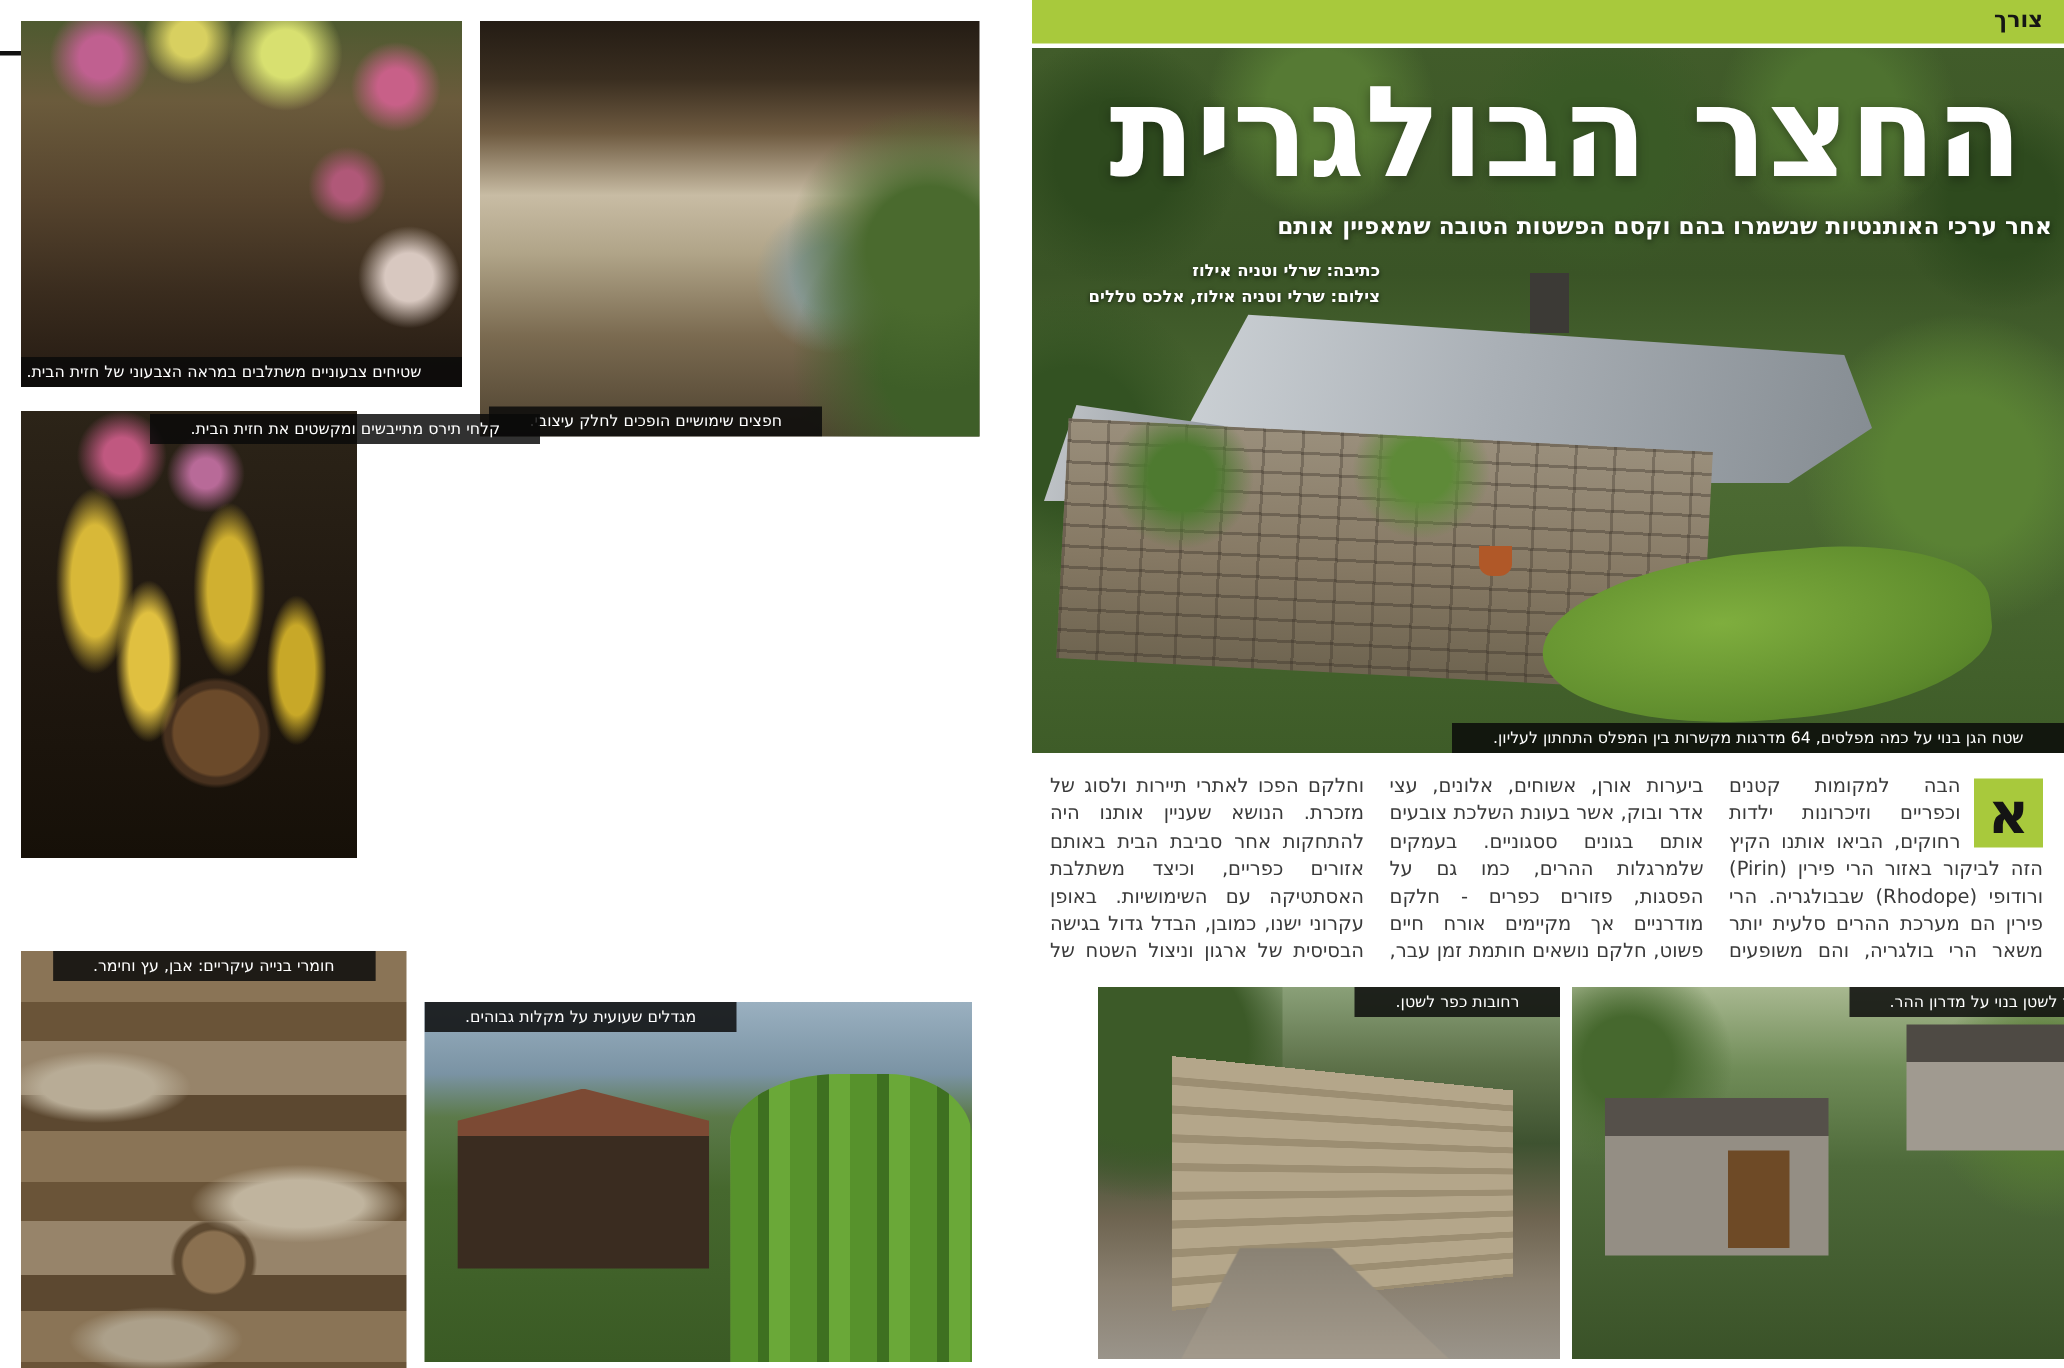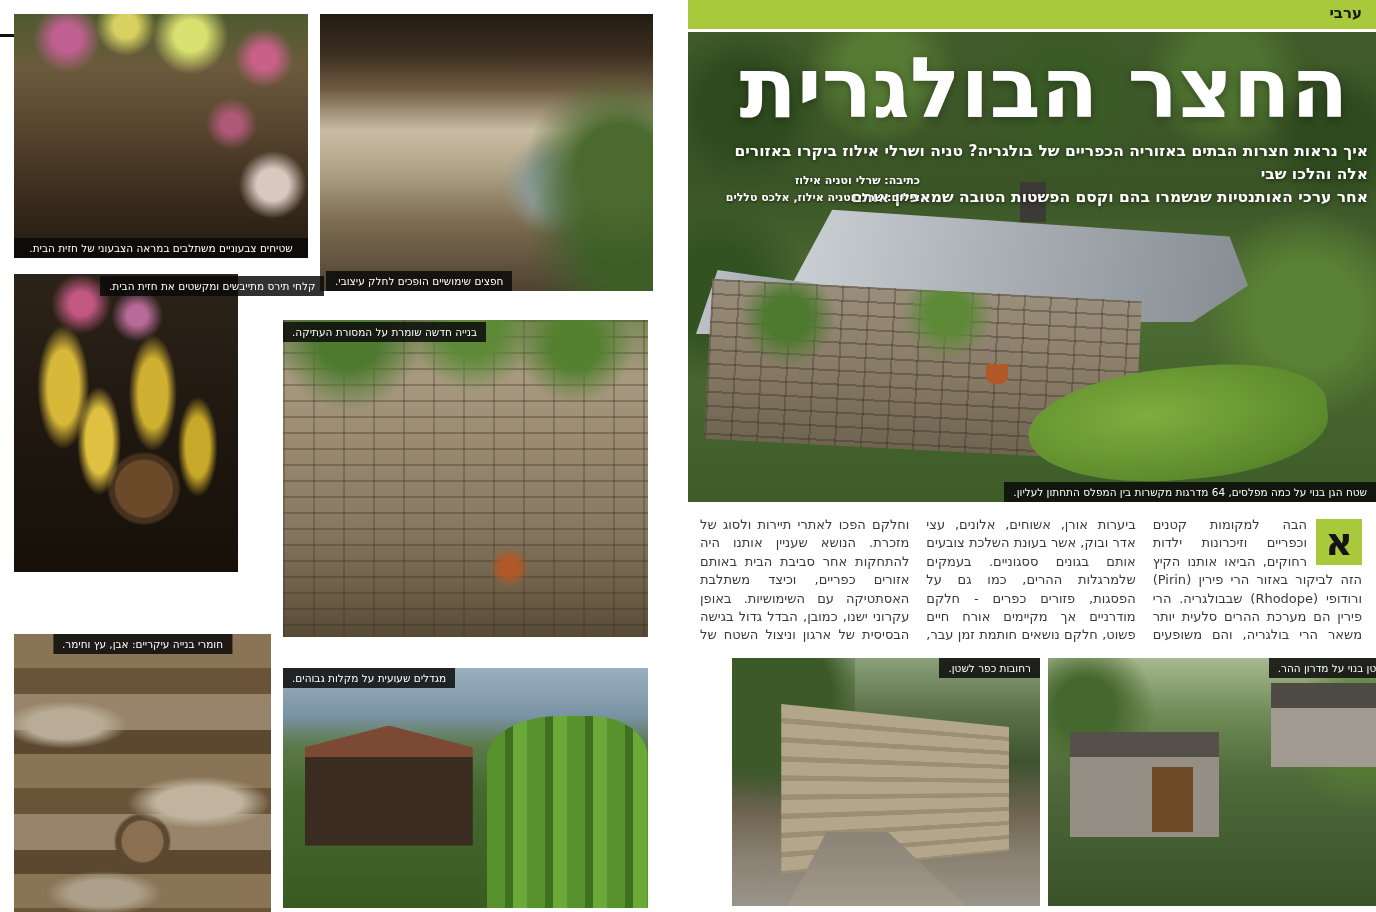--- a/index.html
+++ b/index.html
@@ -4,21 +4,21 @@
 <style>
   * { margin:0; padding:0; box-sizing:border-box; }
   html,body { background:#e8e8e8; }
   body { font-family:"DejaVu Sans", sans-serif; }
   .spread { position:relative; width:1376px; height:912px; background:#ffffff; overflow:hidden; margin:0 auto; }
 
   .photo { position:absolute; overflow:hidden; }
   .decor { position:absolute; }
 
   .cap { position:absolute; background:rgba(10,10,10,.84); color:#fff; font-size:10.5px;
-         padding:3px 9px; direction:rtl; white-space:nowrap; line-height:1.35; }
+         padding:3px 27px; direction:rtl; white-space:nowrap; line-height:1.35; }
 
   
   .trim { position:absolute; left:0; top:34px; width:16px; height:3px; background:#111; }
 
   
   .p1 { left:14px; top:14px; width:294px; height:244px;
     background:
       radial-gradient(circle at 18% 10%, #c06090 0 14px, rgba(192,96,144,0) 34px),
       radial-gradient(circle at 38% 5%, #d8d060 0 12px, rgba(216,208,96,0) 30px),
       radial-gradient(circle at 60% 9%, #d8e070 0 16px, rgba(216,224,112,0) 38px),
@@ -183,45 +183,41 @@
   <div class="cap cap-corn">קלחי תירס מתייבשים ומקשטים את חזית הבית.</div>
 
   <div class="photo p4">
     <div class="cap">חומרי בנייה עיקריים: אבן, עץ וחימר.</div>
     <div class="brand">
       <span class="chev">«</span>
       <span class="name">בית נוי</span>
     </div>
   </div>
 
-  <div class="photo p5">
-    <div class="cap">בנייה חדשה שומרת על המסורת העתיקה.</div>
-  </div>
 
   <div class="photo p6">
     <div class="decor p6-house"></div>
     <div class="decor p6-beans"></div>
     <div class="cap">מגדלים שעועית על מקלות גבוהים.</div>
   </div>
 
   <div class="greenbar">
-    <span class="label">ערבי</span>
+    <span class="label">צורך</span>
   </div>
 
   <div class="photo main">
     <div class="decor m-chimney"></div>
     <div class="decor m-roof"></div>
     <div class="decor m-roof2"></div>
     <div class="decor m-terrace"></div>
     <div class="decor m-lawn"></div>
     <div class="decor m-pot"></div>
 
     <h1 class="main-title">החצר הבולגרית</h1>
     <div class="main-sub">
-      <div>איך נראות חצרות הבתים באזוריה הכפריים של בולגריה? טניה ושרלי אילוז ביקרו באזורים אלה והלכו שבי</div>
       <div>אחר ערכי האותנטיות שנשמרו בהם וקסם הפשטות הטובה שמאפיין אותם</div>
     </div>
     <div class="main-credits">
       <div>כתיבה: שרלי וטניה אילוז</div>
       <div>צילום: שרלי וטניה אילוז, אלכס טללים</div>
     </div>
     <div class="cap">שטח הגן בנוי על כמה מפלסים, 64 מדרגות מקשרות בין המפלס התחתון לעליון.</div>
   </div>
 
   <div class="article">

